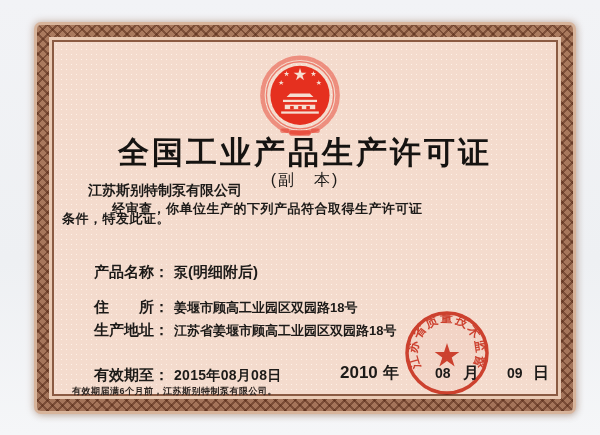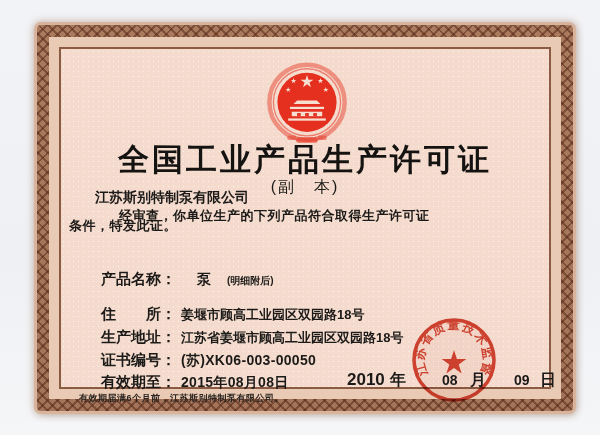--- a/index.html
+++ b/index.html
@@ -11,21 +11,21 @@
   }
   .certificate {
     position:absolute; left:37px; top:25px; width:536px; height:386px;
     background:
       repeating-linear-gradient(45deg, rgba(82,38,20,.50) 0 2px, rgba(0,0,0,0) 2px 7px),
       repeating-linear-gradient(-45deg, rgba(82,38,20,.50) 0 2px, rgba(0,0,0,0) 2px 7px),
       linear-gradient(#aa7a5e,#a4745a);
     padding:12px; border-radius:4px;
     box-shadow:0 0 0 3px #d7b49b, 0 0 7px 4px rgba(160,120,95,.45), 2px 3px 8px rgba(90,70,60,.25);
   }
-  .mat { width:100%; height:100%; background:#e9cab4; padding:10px; }
+  .mat { width:100%; height:100%; background:#e9cab4; padding:3px; }
   .inner {
     position:relative; width:100%; height:100%;
     border:2px solid #8a5a42;
     background-color:#f4dbcd;
     background-image:radial-gradient(rgba(255,244,236,.9) 0.8px, rgba(0,0,0,0) 1px);
     background-size:5px 5px;
   }
   .abs { position:absolute; }
   .emblem { left:198px; top:13px; width:96px; height:86px; }
   .title {
@@ -33,23 +33,23 @@
     font-size:31px; font-weight:700; letter-spacing:3px; color:#151311;
   }
   .subtitle { left:0; top:128px; width:100%; text-align:center; font-size:16px; font-weight:400; letter-spacing:2px; }
   .company { left:34px; top:140px; font-size:14px; font-weight:700; }
   .para { font-size:13px; font-weight:700; letter-spacing:0.5px; }
   .para1 { left:58px; top:158px; }
   .para2 { left:8px; top:168px; }
   .row { display:flex; align-items:baseline; }
   .row .lbl { font-size:15px; font-weight:700; white-space:pre; }
   .row .val { font-size:13px; font-weight:700; margin-left:5px; }
-  .row-product { left:40px; top:221px;gap:16px; }
+  .row-product { left:40px; top:221px; }
   .row-product .val { font-size:14px; }
-  .row-product .note { font-size:10px; font-weight:700; }
+  .row-product .note { font-size:15px; font-weight:700; }
   .row-address { left:40px; top:256px; }
   .row-production { left:40px; top:279px; }
   .row-certno { left:40px; top:302px; }
   .row-certno .val, .row-validity .val { font-size:14px; letter-spacing:0.3px; }
   .row-validity { left:40px; top:324px; }
   .footnote { left:18px; top:343px; font-size:9px; font-weight:700; color:#2b2420; letter-spacing:0.5px; }
   .dateline { left:0; top:321px; width:100%; height:22px; font-weight:700; }
   .dateline span { position:absolute; }
   .d-year  { left:286px; font-size:17px; }
   .d-yunit { left:329px; font-size:16px; }
@@ -107,24 +107,20 @@
       <div class="abs row row-address">
         <span class="lbl">住　　所：</span>
         <span class="val">姜堰市顾高工业园区双园路18号</span>
       </div>
 
       <div class="abs row row-production">
         <span class="lbl">生产地址：</span>
         <span class="val">江苏省姜堰市顾高工业园区双园路18号</span>
       </div>
 
-      <div class="abs row row-certno">
-        <span class="lbl">证书编号：</span>
-        <span class="val">(苏)XK06-003-00050</span>
-      </div>
 
       <div class="abs row row-validity">
         <span class="lbl">有效期至：</span>
         <span class="val">2015年08月08日</span>
       </div>
 
       <div class="abs footnote">有效期届满6个月前，江苏斯别特制泵有限公司。</div>
 
       <div class="abs dateline">
         <span class="d-year">2010</span>

